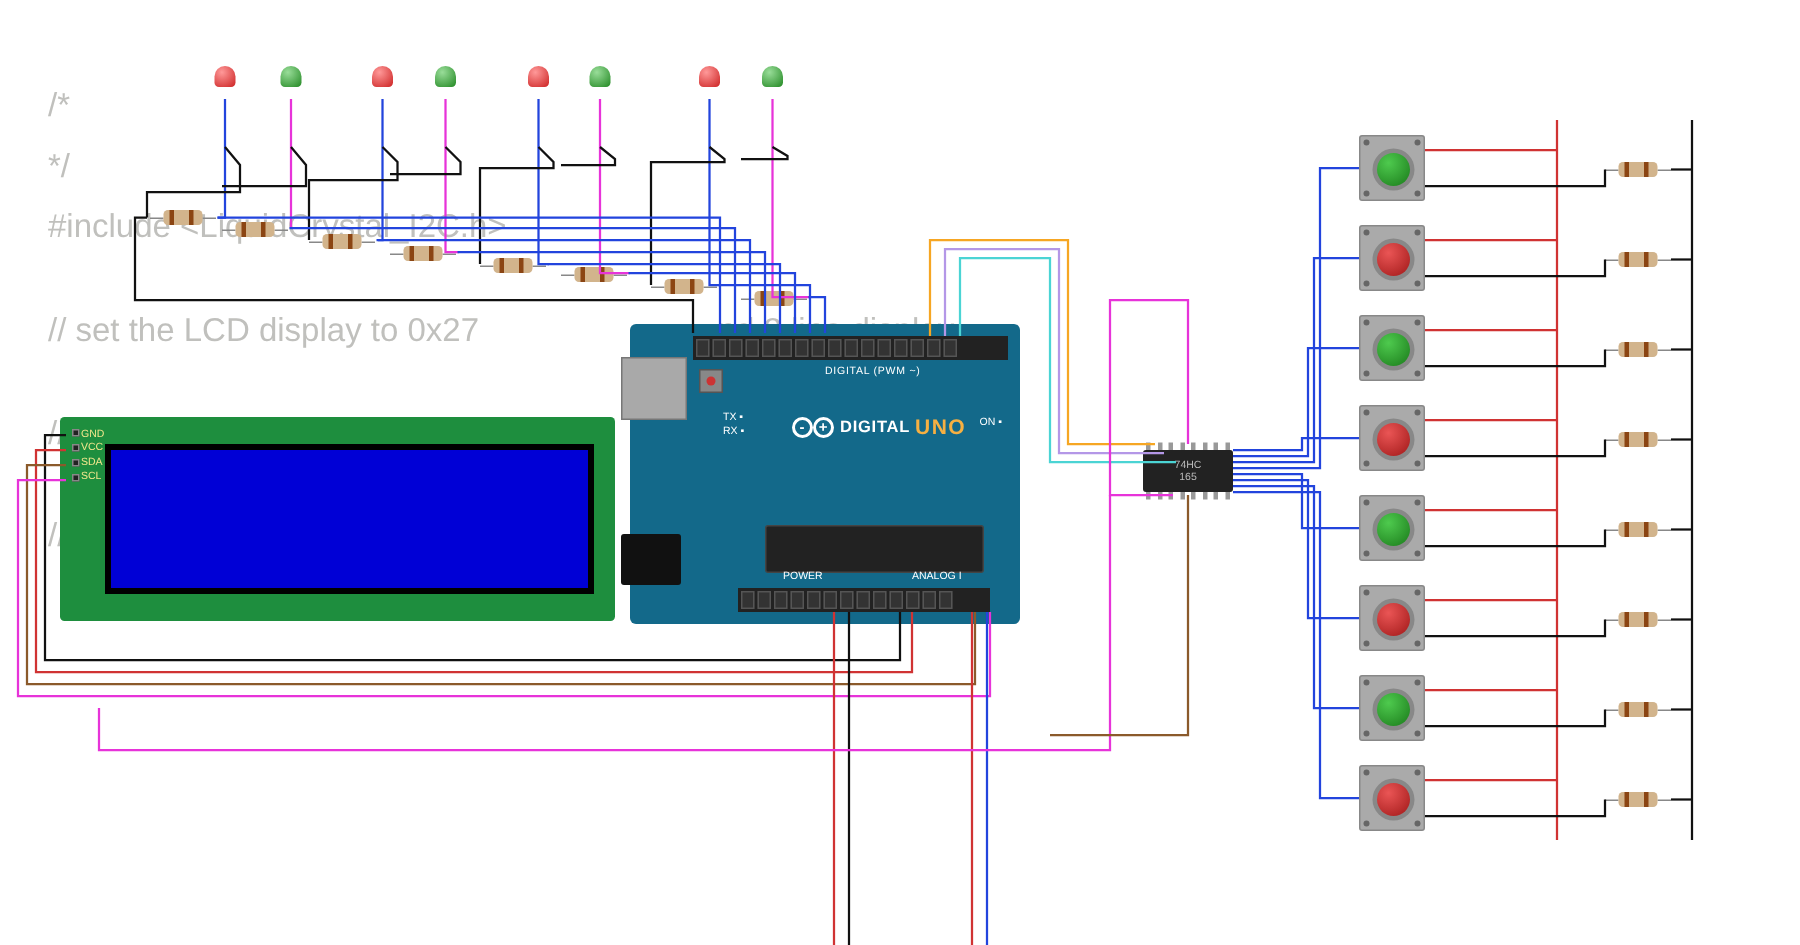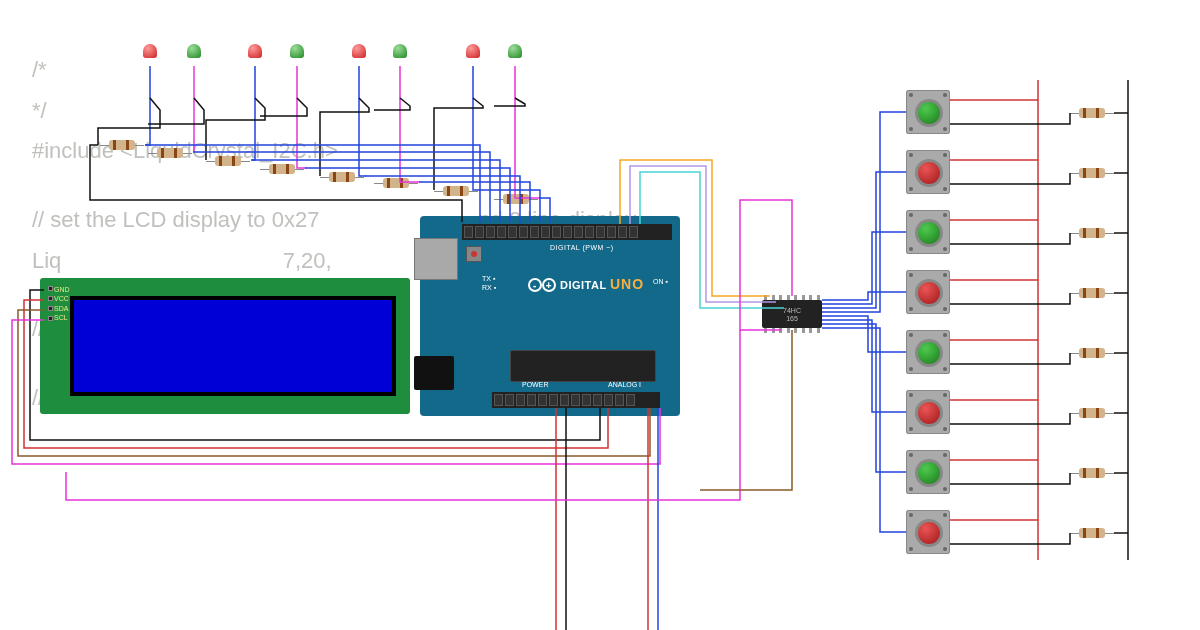--- a/index.html
+++ b/index.html
@@ -318,21 +318,20 @@
 </style>
 </head>
 <body>
 
 <div class="code-overlay">
   <div>/*</div>
   <div>*/</div>
   <div>#include &lt;LiquidCrystal_I2C.h&gt;</div>
   <div class="spacer"></div>
   <div><span>// set the LCD display to 0x27</span><span style="visibility:hidden"> for a 16 chars a</span><span>nd 2 line display</span></div>
-  <div><span>Liq</span><span style="visibility:hidden">uidCrystal_I2C lcd(0x2</span><span>7,20,</span></div>
   <div class="spacer"></div>
   <div><span>//</span><span style="visibility:hidden"> Pin connected to SH of </span><span>74H</span></div>
   <div class="spacer"></div>
   <div>// ST_CP pin 12</div>
 </div>
 
 <div class="led red led-pair1">
     <div class="bulb"></div>
   </div>
 <div class="led green led-pair1b">

